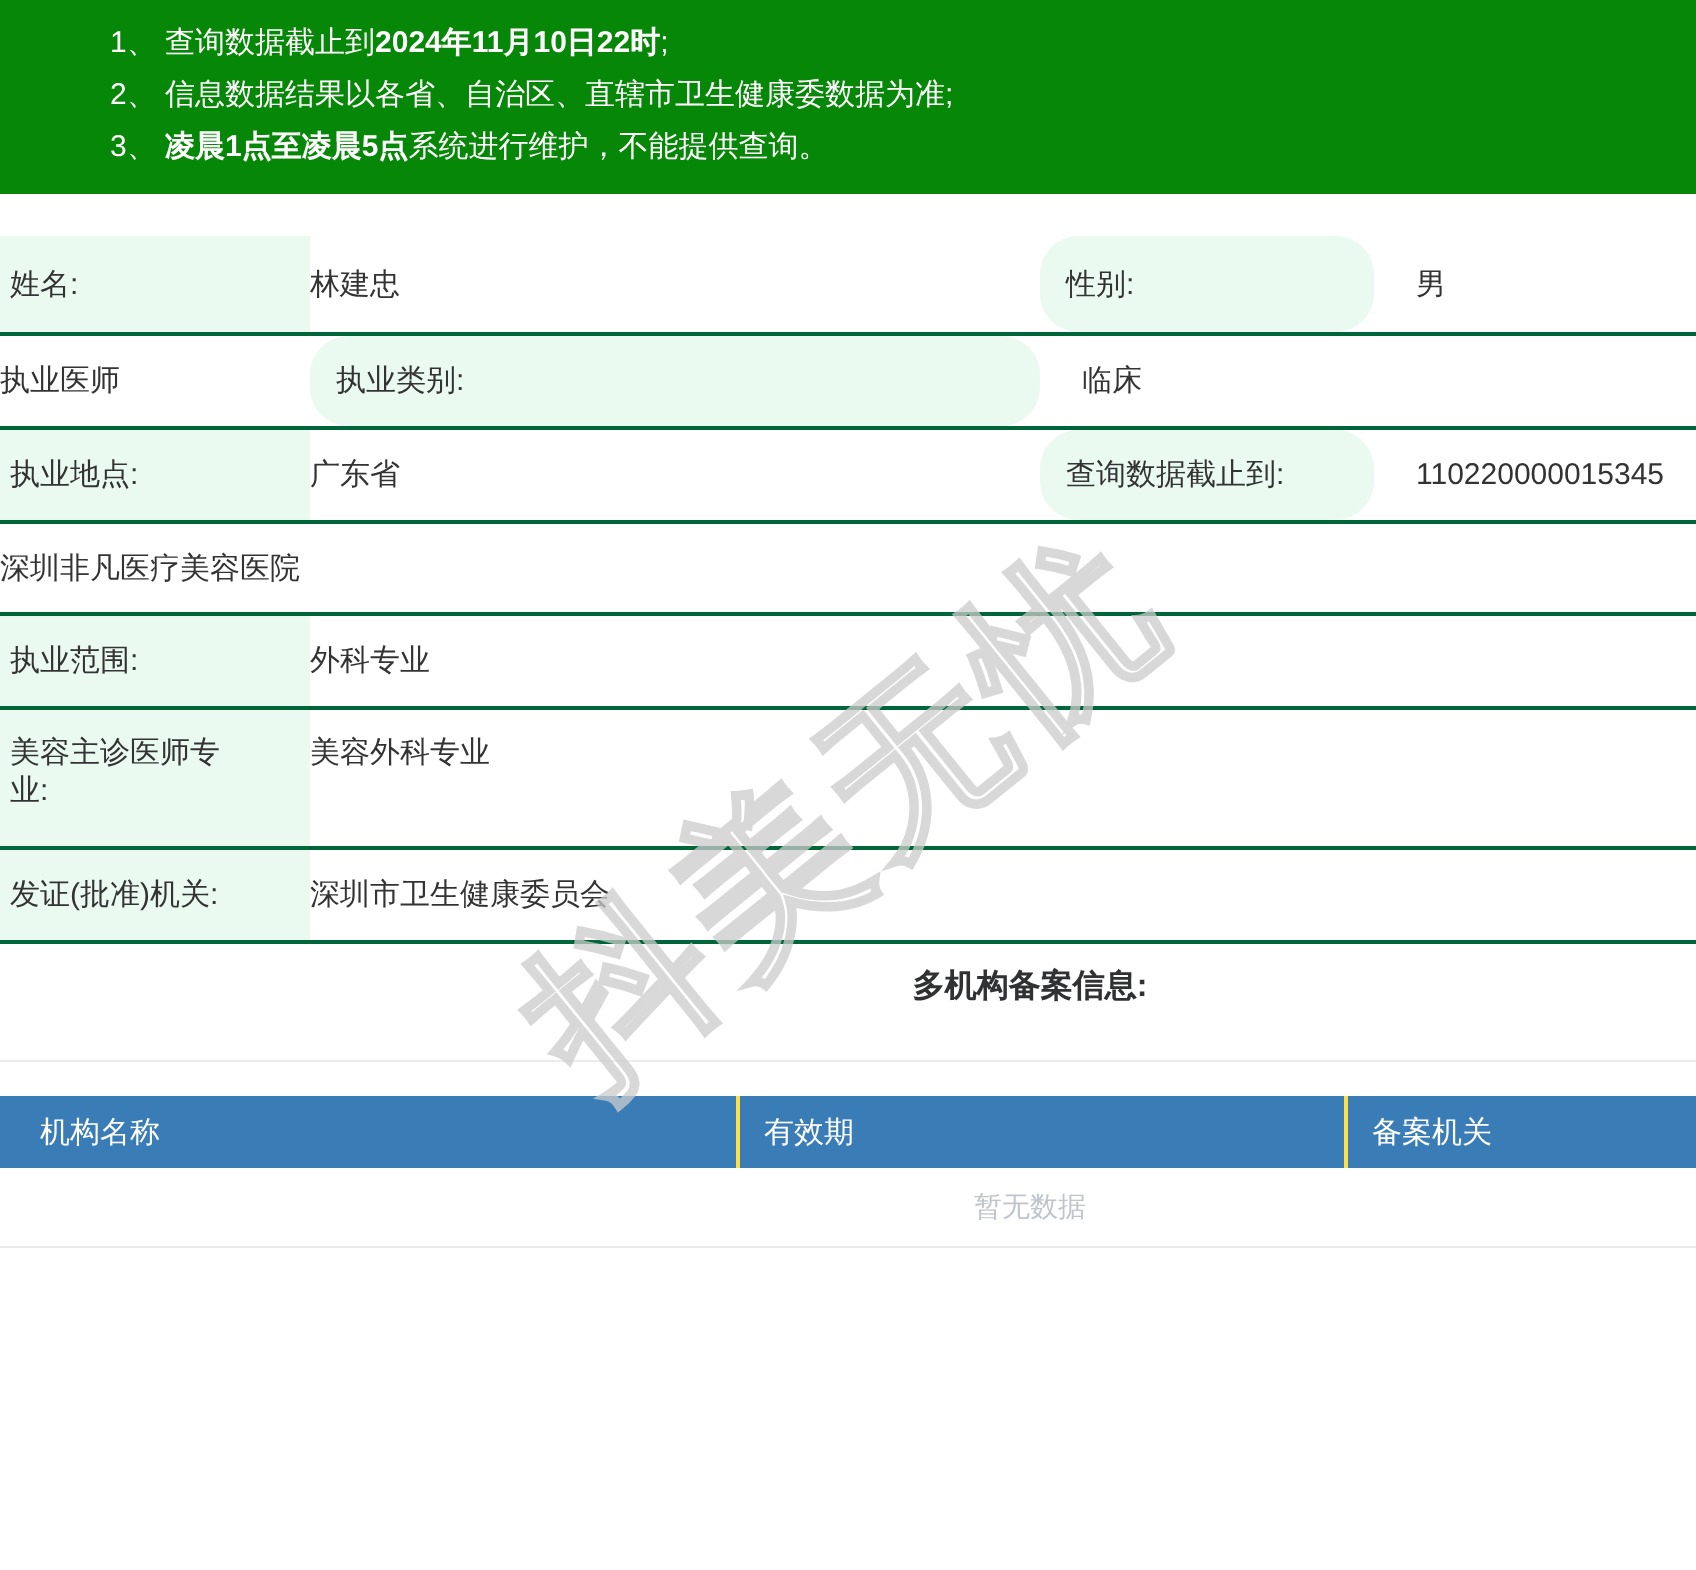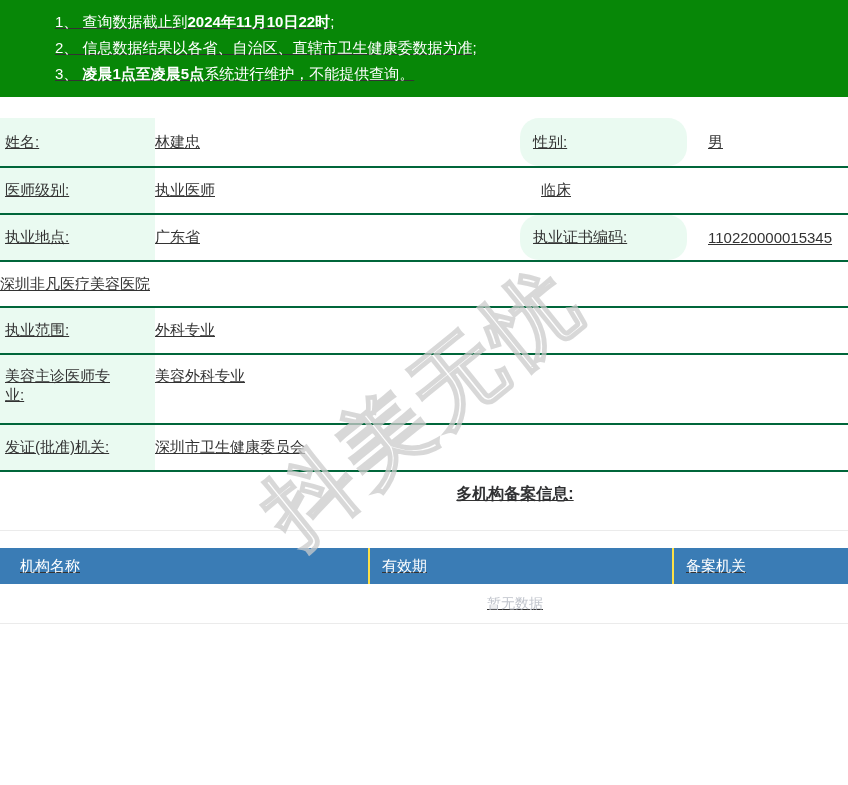--- a/index.html
+++ b/index.html
@@ -3,21 +3,21 @@
 <meta charset="utf-8">
 <style>
   html, body {
     margin: 0; padding: 0;
     width: 848px; height: 785px;
     overflow: hidden;
     background: #ffffff;
     font-family: "Liberation Sans", "DejaVu Sans", sans-serif;
     color: #333333;
   }
-  .page { position: relative; width: 848px; height: 658px; overflow: hidden; text-decoration: underline; }
+  .page { position: relative; width: 848px; height: 658px; overflow: hidden; }
   .content { position: relative; width: 1030px; }
 
   
   .notice-banner {
     width: 1030px; height: 97px;
     background: #078707;
     color: #ffffff;
     box-sizing: border-box;
     padding: 9px 0 0 55px;
     font-size: 15px;
@@ -114,28 +114,28 @@
     </div>
 
     <div class="info-table">
       <div class="row row4 h50">
         <div class="cell label">姓名:</div>
         <div class="cell value1">林建忠</div>
         <div class="cell label2">性别:</div>
         <div class="cell value2">男</div>
       </div>
       <div class="row row4 h47">
-        <div class="cell label">医师级别:</div>
         <div class="cell value1">执业医师</div>
+        <div class="cell label2">执业类别:</div>
         <div class="cell value2">临床</div>
       </div>
       <div class="row row4 h47">
         <div class="cell label">执业地点:</div>
         <div class="cell value1">广东省</div>
-        <div class="cell label2">执业证书编码:</div>
+        <div class="cell label2">查询数据截止到:</div>
         <div class="cell value2">110220000015345</div>
       </div>
       <div class="row row2 h46">
         <div class="cell value1">深圳非凡医疗美容医院</div>
       </div>
       <div class="row row2 h47">
         <div class="cell label">执业范围:</div>
         <div class="cell value1">外科专业</div>
       </div>
       <div class="row row2 h70 top-align">

